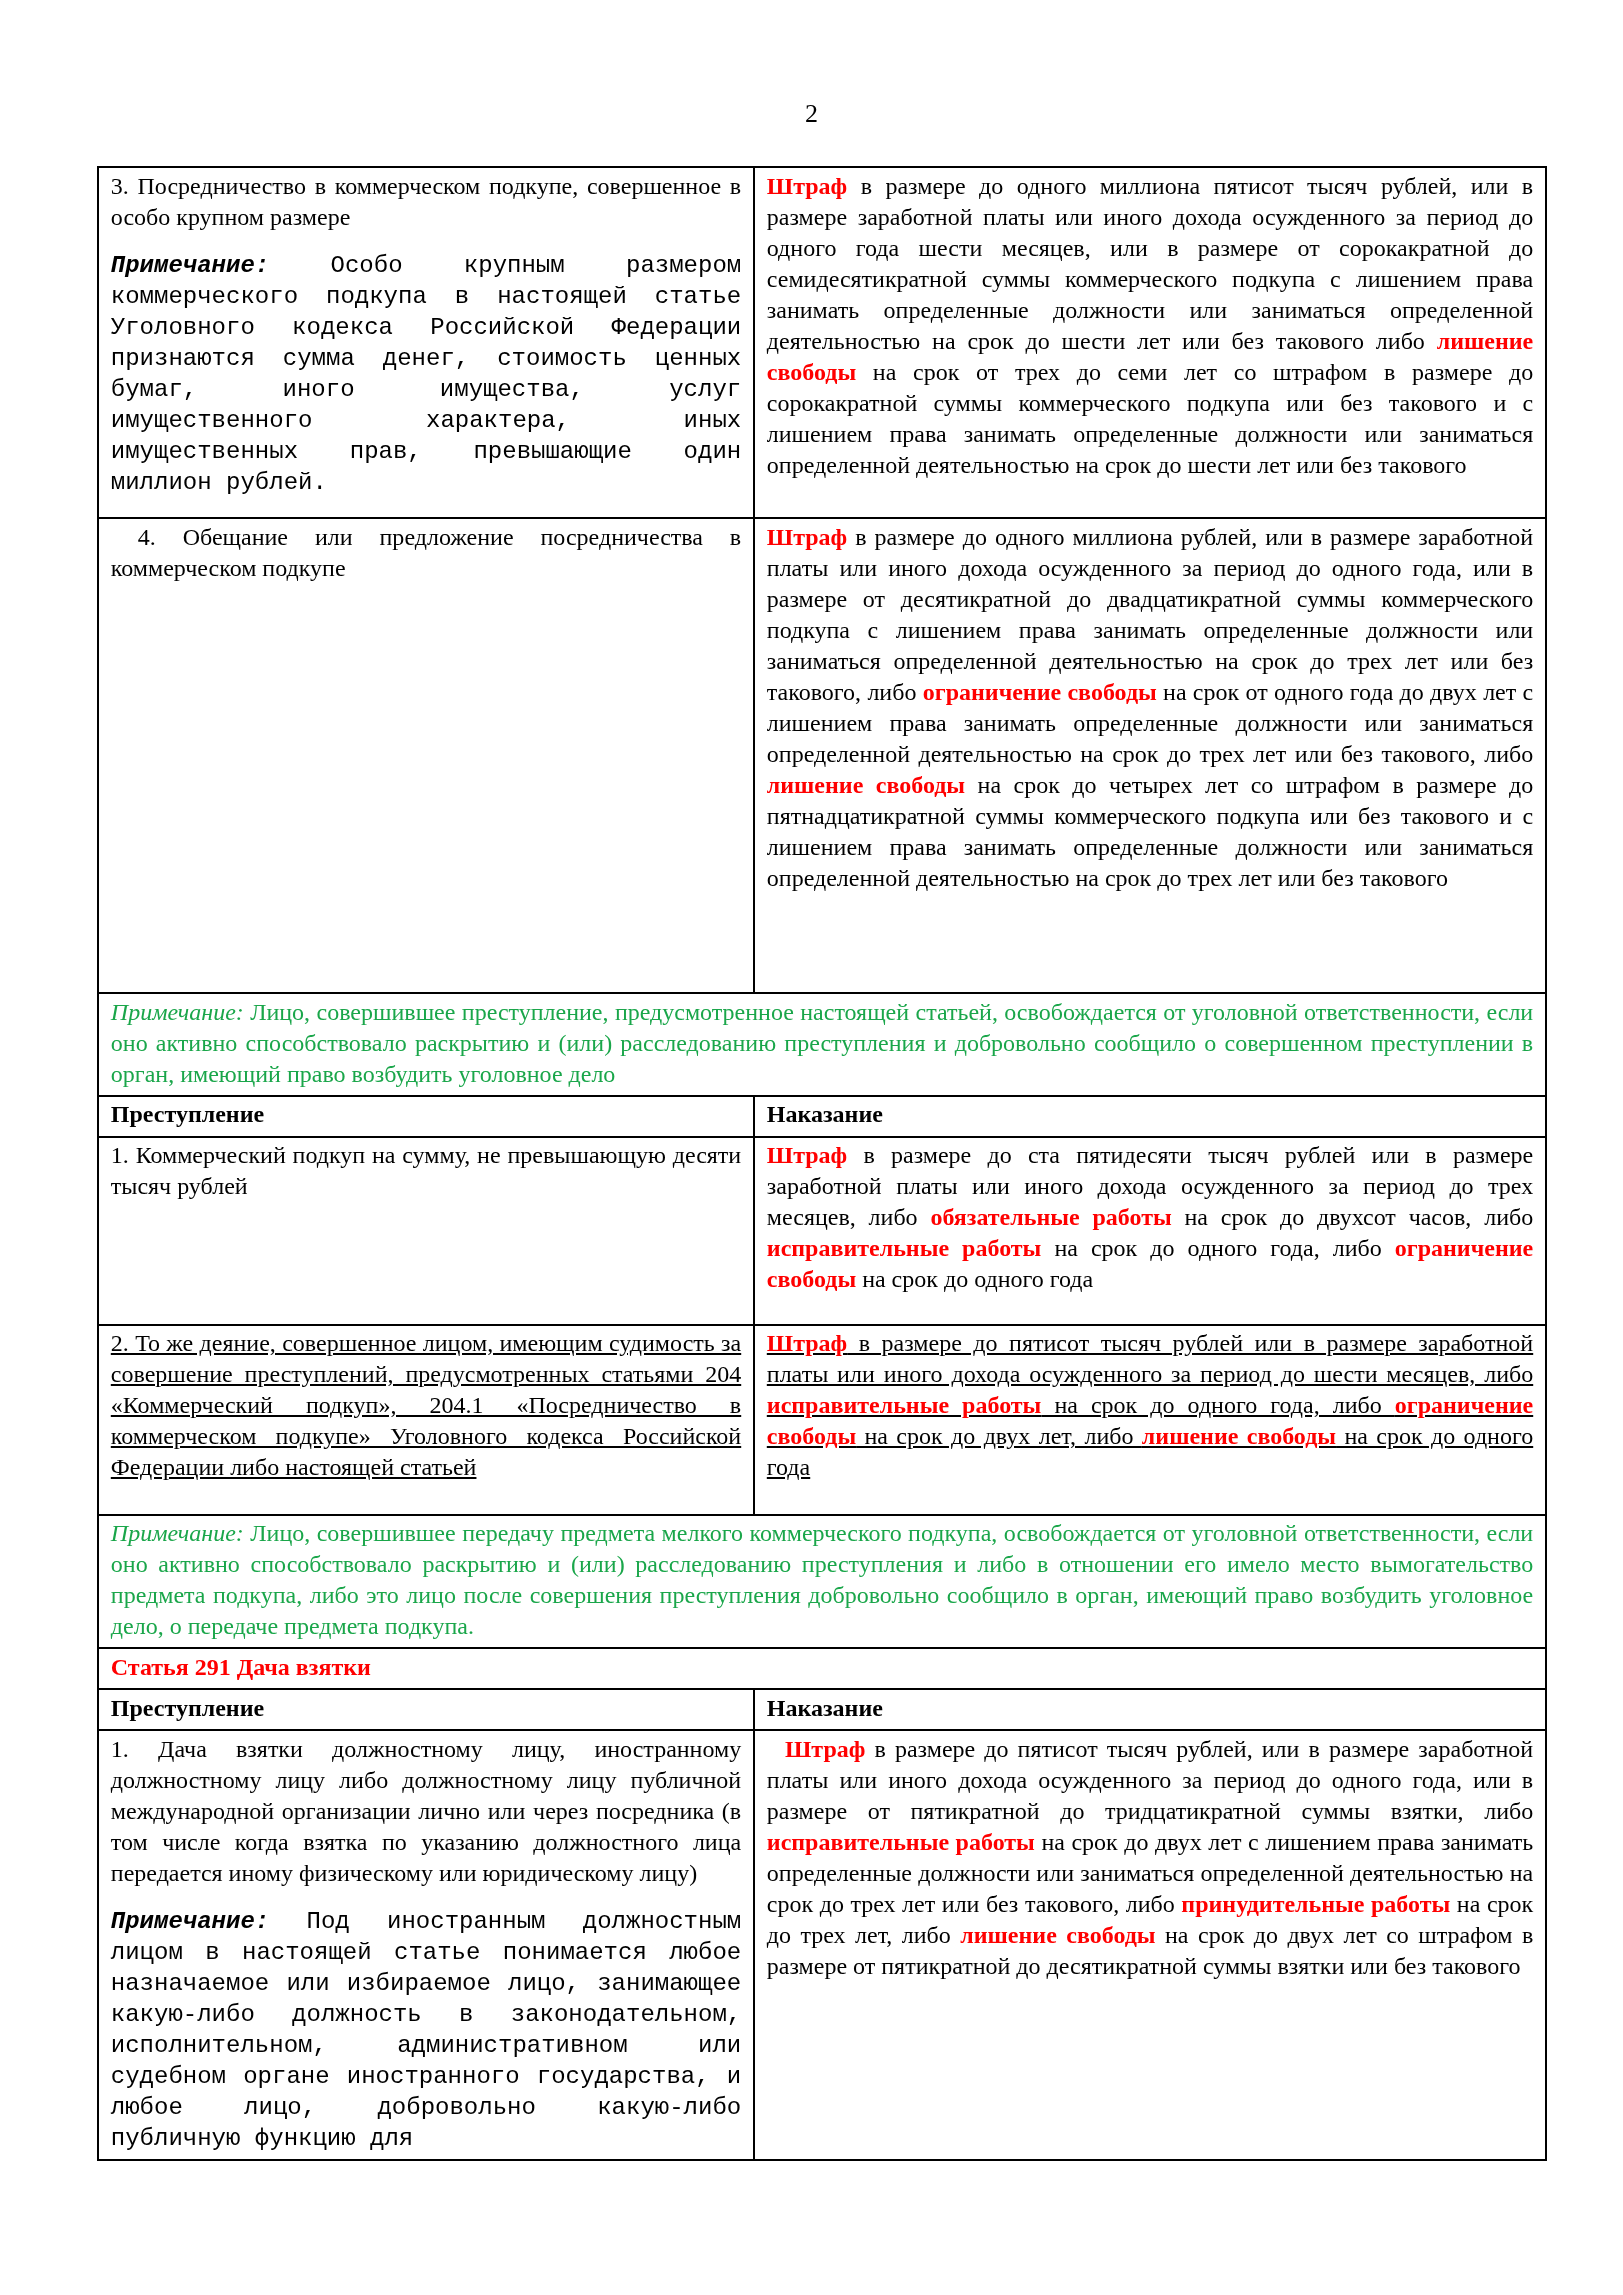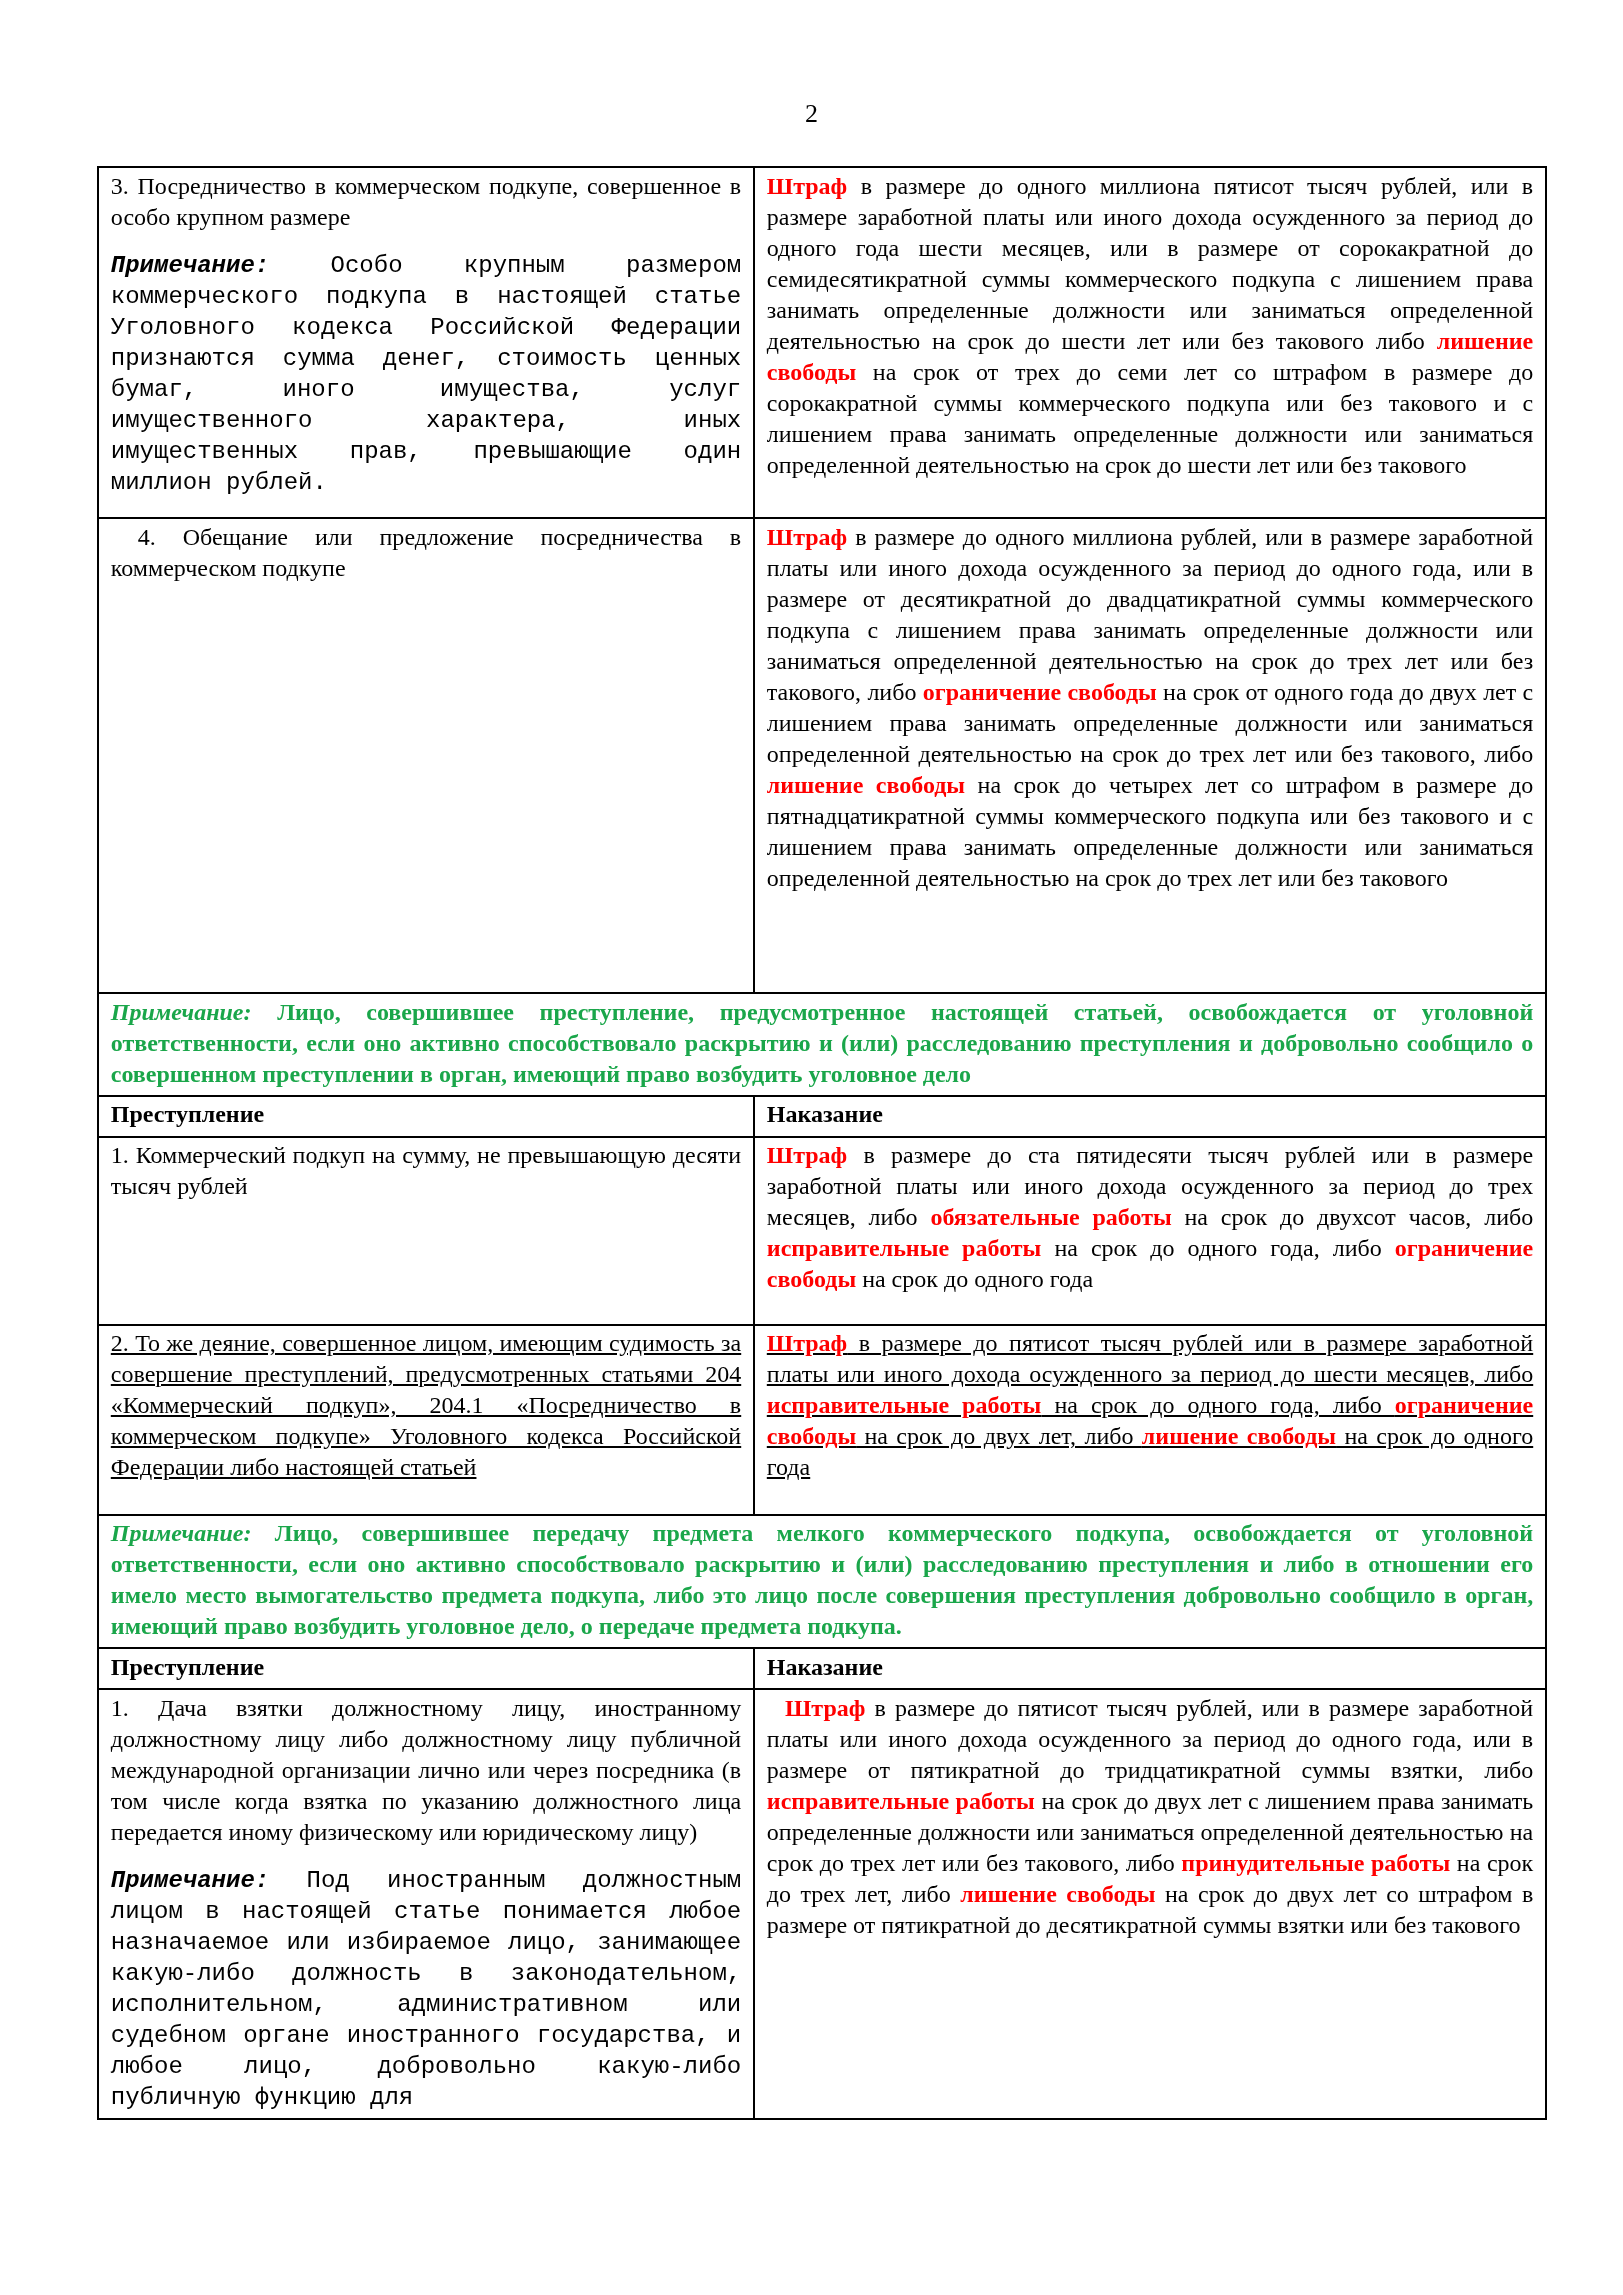--- a/index.html
+++ b/index.html
@@ -20,21 +20,21 @@
     border: 2px solid #000; vertical-align: top;
     font-size: 24px; line-height: 31px;
     padding: 2.6px 11.8px 5.2px 11.8px;
     text-align: justify;
   }
   col.c1 { width: 656px; }
   col.c2 { width: 792px; }
   .red { color: #ff0000; font-weight: bold; }
   .note-label { font-weight: bold; font-style: italic; }
   .green-note td {
-    color: #1aa64a; font-weight: bold; font-size: 23.6px; line-height: 31px;
+    color: #1aa64a; font-weight: normal; font-size: 23.6px; line-height: 31px;
     padding: 3.9px 11.8px 1.3px 11.8px;
   }
   .green-note .label { font-style: italic; }
   .article-title td {
     text-align: center; color: #c00000; font-weight: bold;
     font-size: 35px; line-height: 42px; padding: 0 6.5px;
   }
   .article-title.bright td { color: #ff0000; }
   .col-head td {
     text-align: center; font-weight: bold; font-size: 24px; line-height: 29px;
@@ -90,20 +90,23 @@
         <div>2. То же деяние, совершенное лицом, имеющим судимость за совершение преступлений, предусмотренных статьями 204 «Коммерческий подкуп», 204.1 «Посредничество в коммерческом подкупе» Уголовного кодекса Российской Федерации либо настоящей статьей</div>
       </td>
       <td><span class="red">Штраф</span><span> в размере до пятисот тысяч рублей или в размере заработной платы или иного дохода осужденного за период до шести месяцев, либо </span><span class="red">исправительные работы</span><span> на срок до одного года, либо </span><span class="red">ограничение свободы</span><span> на срок до двух лет, либо </span><span class="red">лишение свободы</span><span> на срок до одного года</span></td>
     </tr>
     <tr class="green-note">
       <td colspan="2">
         <span class="label">Примечание:</span><span> Лицо, совершившее передачу предмета мелкого коммерческого подкупа, освобождается от уголовной ответственности, если оно активно способствовало раскрытию и (или) расследованию преступления и либо в отношении его имело место вымогательство предмета подкупа, либо это лицо после совершения преступления добровольно сообщило в орган, имеющий право возбудить уголовное дело, о передаче предмета подкупа.</span>
       </td>
     </tr>
 
+    <tr class="article-title bright">
+      <td colspan="2">Статья 291 Дача взятки</td>
+    </tr>
     <tr class="col-head">
       <td>Преступление</td>
       <td>Наказание</td>
     </tr>
     <tr>
       <td>
         <div>1. Дача взятки должностному лицу, иностранному должностному лицу либо должностному лицу публичной международной организации лично или через посредника (в том числе когда взятка по указанию должностного лица передается иному физическому или юридическому лицу)</div>
         <div class="gap">
           <span class="note-label">Примечание:</span><span> Под иностранным должностным лицом в настоящей статье понимается любое назначаемое или избираемое лицо, занимающее какую-либо должность в законодательном, исполнительном, административном или судебном органе иностранного государства, и любое лицо, добровольно какую-либо публичную функцию для</span>
         </div>

